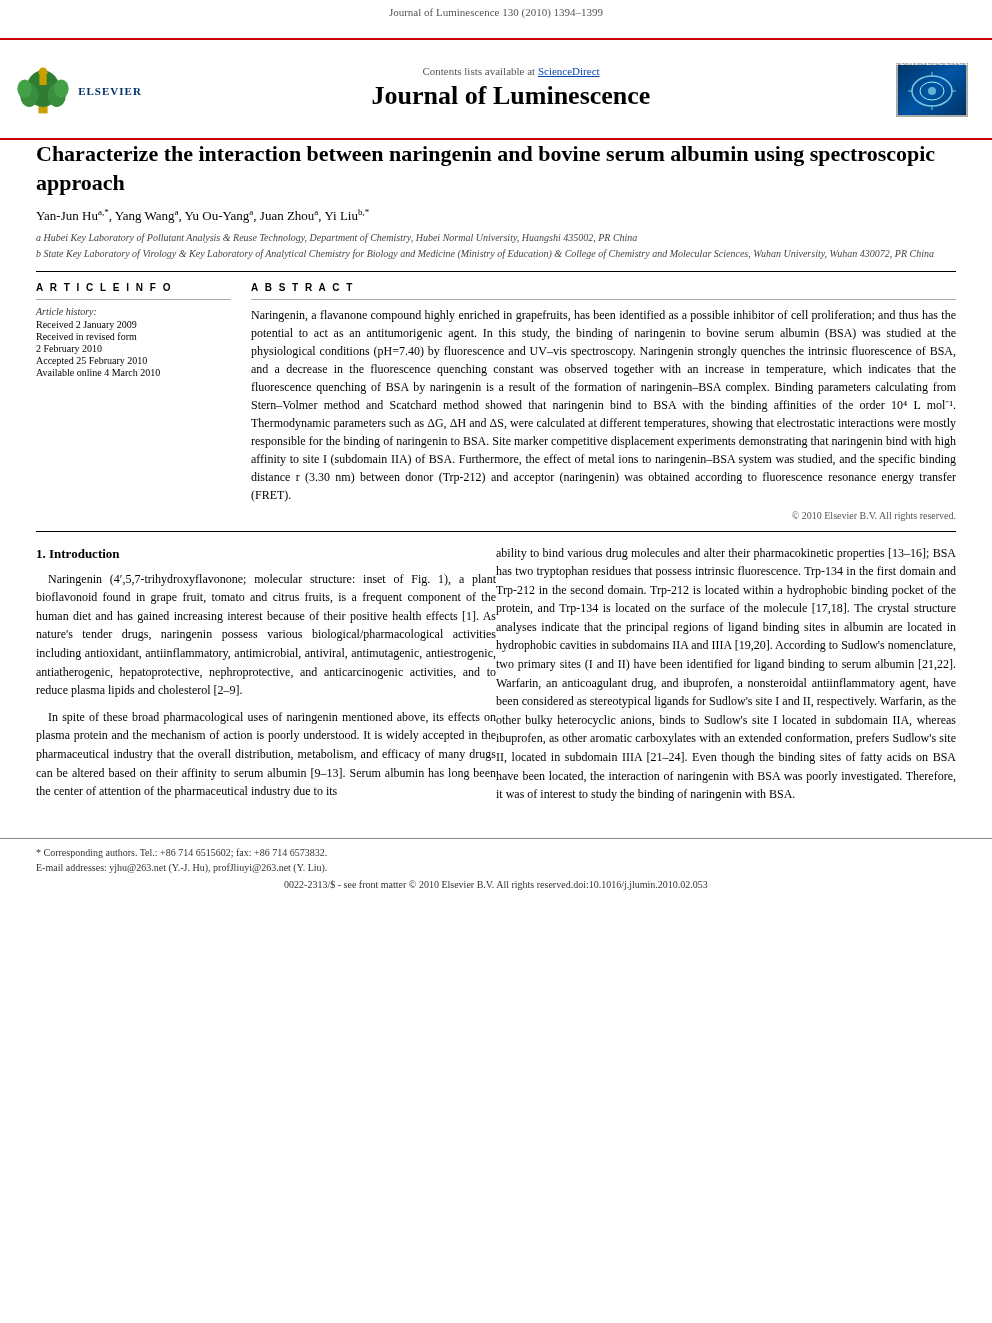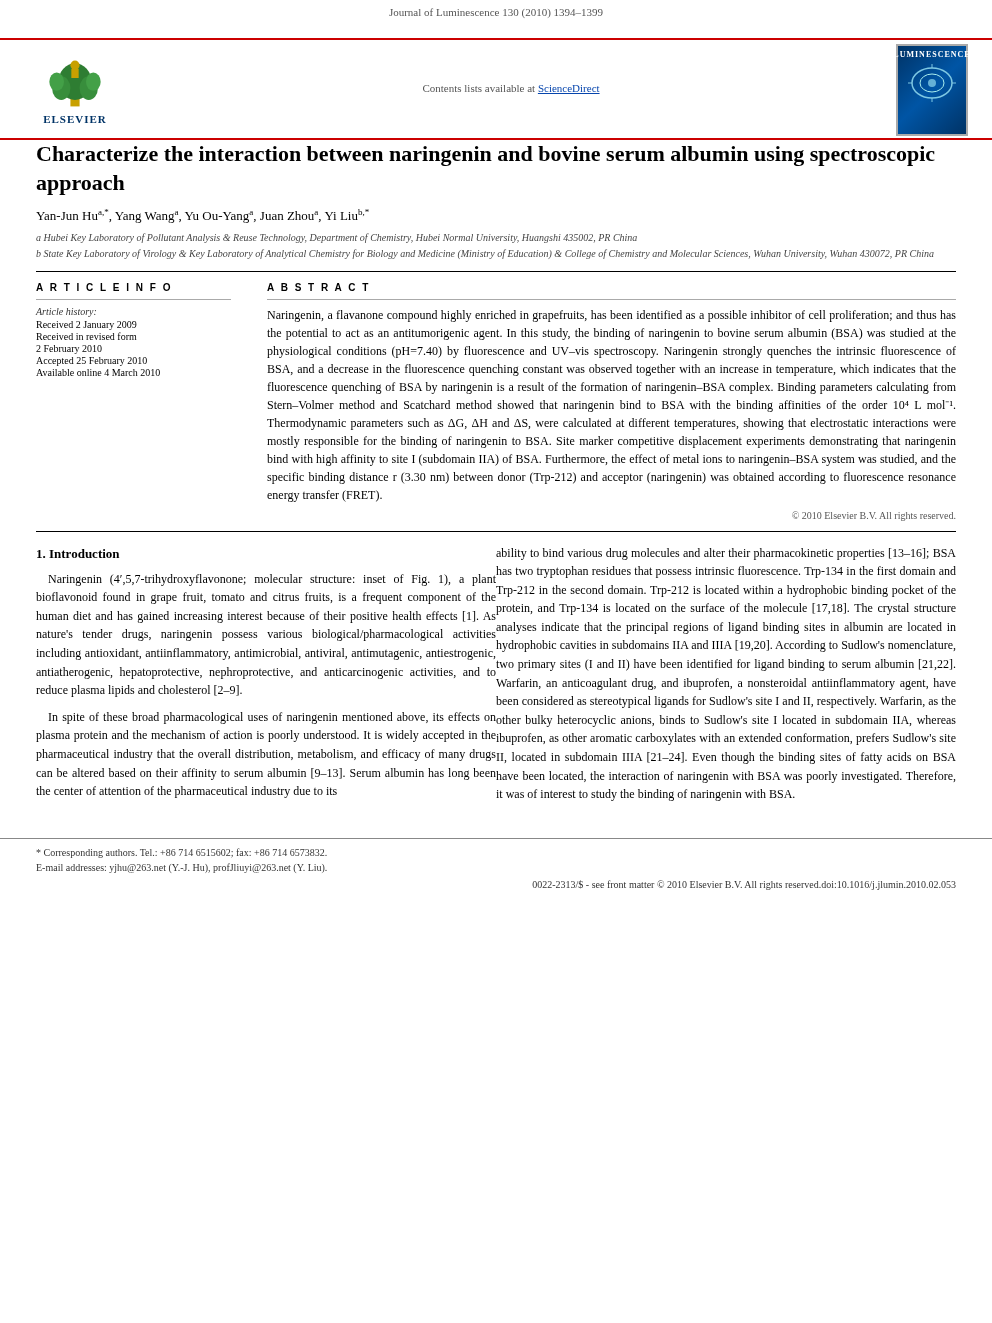--- a/index.html
+++ b/index.html
@@ -37,21 +37,20 @@
       margin: 0 0 0 0;
     }
     .header-logo-left {
       width: 110px;
       display: flex;
       align-items: center;
       justify-content: center;
     }
     .elsevier-logo {
       display: flex;
-      flex-direction: column;
       align-items: center;
     }
     .elsevier-tree {
       width: 70px;
       height: 55px;
     }
     .elsevier-text {
       font-size: 11px;
       font-weight: bold;
       color: #003366;
@@ -88,27 +87,27 @@
     }
     .header-logo-right {
       width: 80px;
       height: 80px;
       display: flex;
       align-items: center;
       justify-content: center;
     }
     .luminescence-badge {
       width: 72px;
-      height: 92px;
+      height: 54px;
       background: linear-gradient(135deg, #003366 0%, #0055a5 50%, #003366 100%);
       border: 2px solid #aaa;
       display: flex;
       flex-direction: column;
       align-items: center;
-      justify-content: flex-start;
+      justify-content: flex-end;
       color: #fff;
       font-size: 7px;
       text-align: center;
       font-weight: bold;
       letter-spacing: 0.5px;
       padding: 4px;
     }
 
     
     .main-content {
@@ -158,21 +157,21 @@
     }
     .section-divider-thin {
       border: none;
       border-top: 0.5px solid #aaa;
       margin: 6px 0;
     }
 
     
     .two-col {
       display: flex;
-      gap: 36px;
+      gap: 20px;
     }
     .col-left {
       width: 195px;
       min-width: 195px;
     }
     .col-right {
       flex: 1;
     }
 
     
@@ -257,21 +256,21 @@
       border-top: 1px solid #888;
       margin-top: 10px;
     }
     .footnote-text {
       font-size: 10px;
       color: #333;
       line-height: 1.5;
     }
     .footer-bottom {
       display: flex;
-      justify-content: flex-end;
+      justify-content: center;
       font-size: 10px;
       color: #333;
       margin-top: 4px;
     }
   </style>
 </head>
 <body>
 
 <div class="page-wrapper">
 
@@ -296,20 +295,21 @@
           <rect x="31" y="14" width="8" height="10" fill="#c8a000"></rect>
         </svg>
         <span class="elsevier-text">ELSEVIER</span>
       </div>
     </div>
     <div class="header-center">
       <div class="contents-line">
         <span>Contents lists available at</span>
         <span class="contents-link">ScienceDirect</span>
       </div>
+      <div class="journal-title">Journal of Luminescence</div>
     </div>
     <div class="header-logo-right">
       <div class="luminescence-badge">
         <span style="font-size:8px; letter-spacing:1px;">LUMINESCENCE</span>
         <div style="width:50px;height:40px;margin-top:4px;">
           
           <svg viewBox="0 0 50 40" width="50" height="40">
             <ellipse cx="25" cy="20" rx="20" ry="15" fill="none" stroke="#7ec8e3" stroke-width="1.5"></ellipse>
             <ellipse cx="25" cy="20" rx="12" ry="9" fill="none" stroke="#aee" stroke-width="1"></ellipse>
             <circle cx="25" cy="20" r="4" fill="#7ec8e3" opacity="0.8"></circle>

